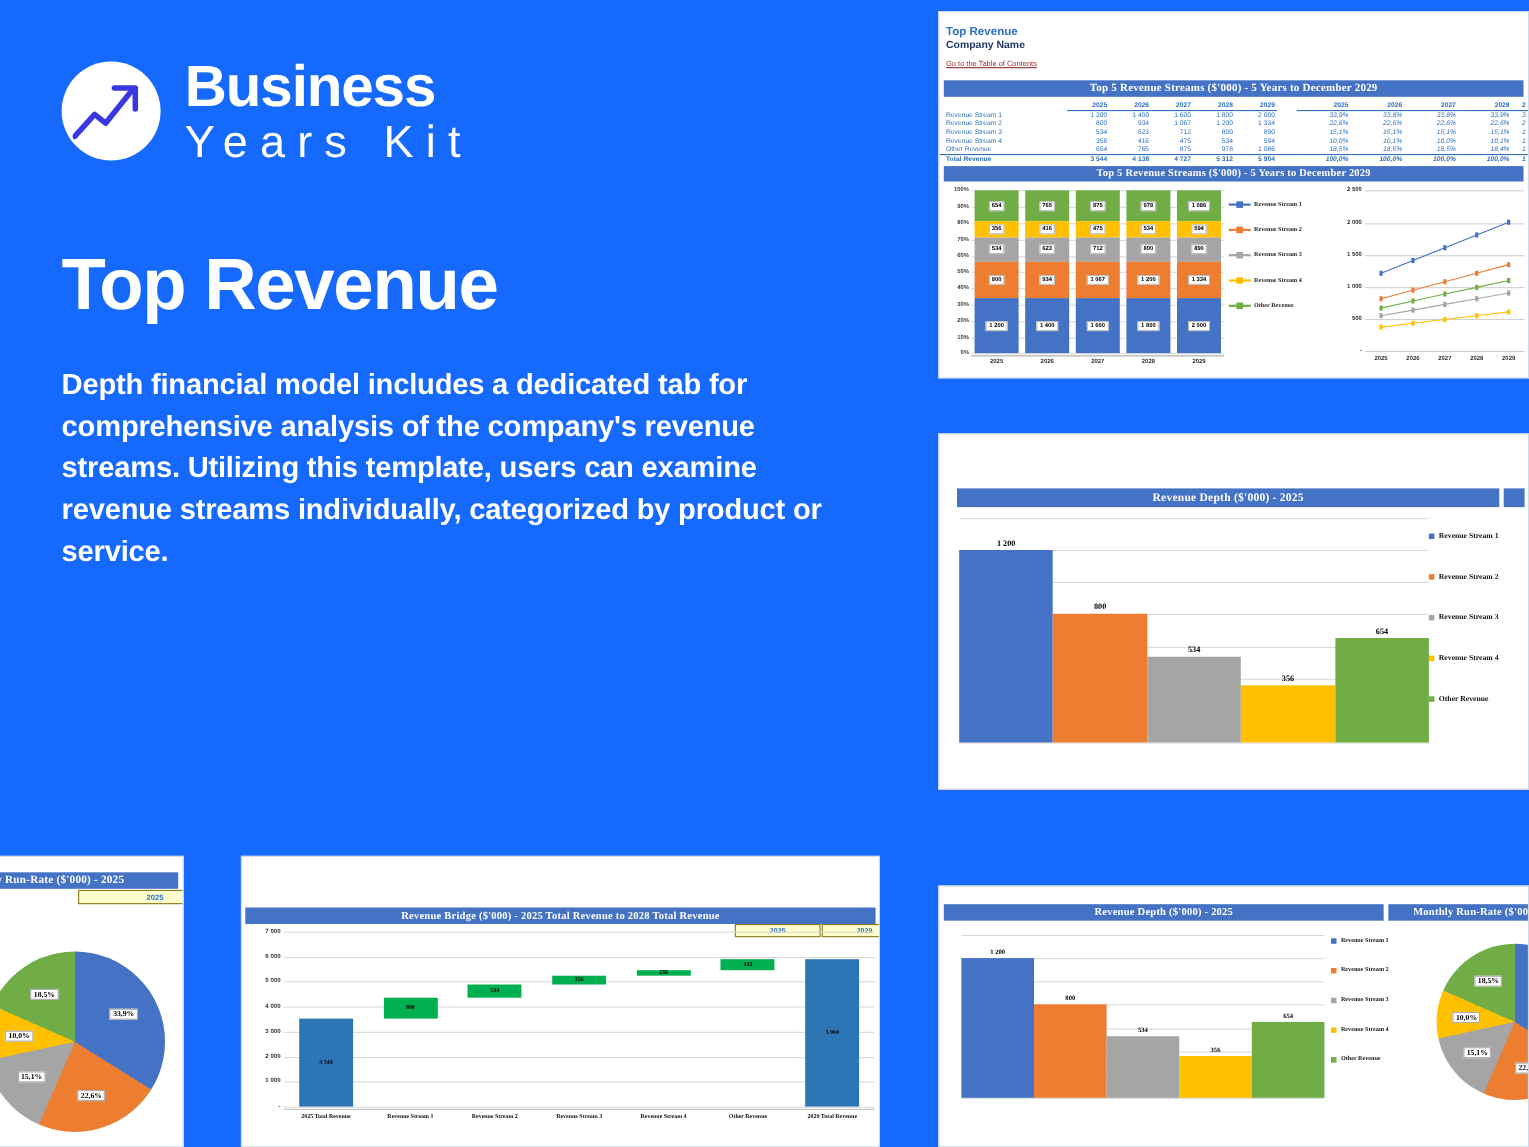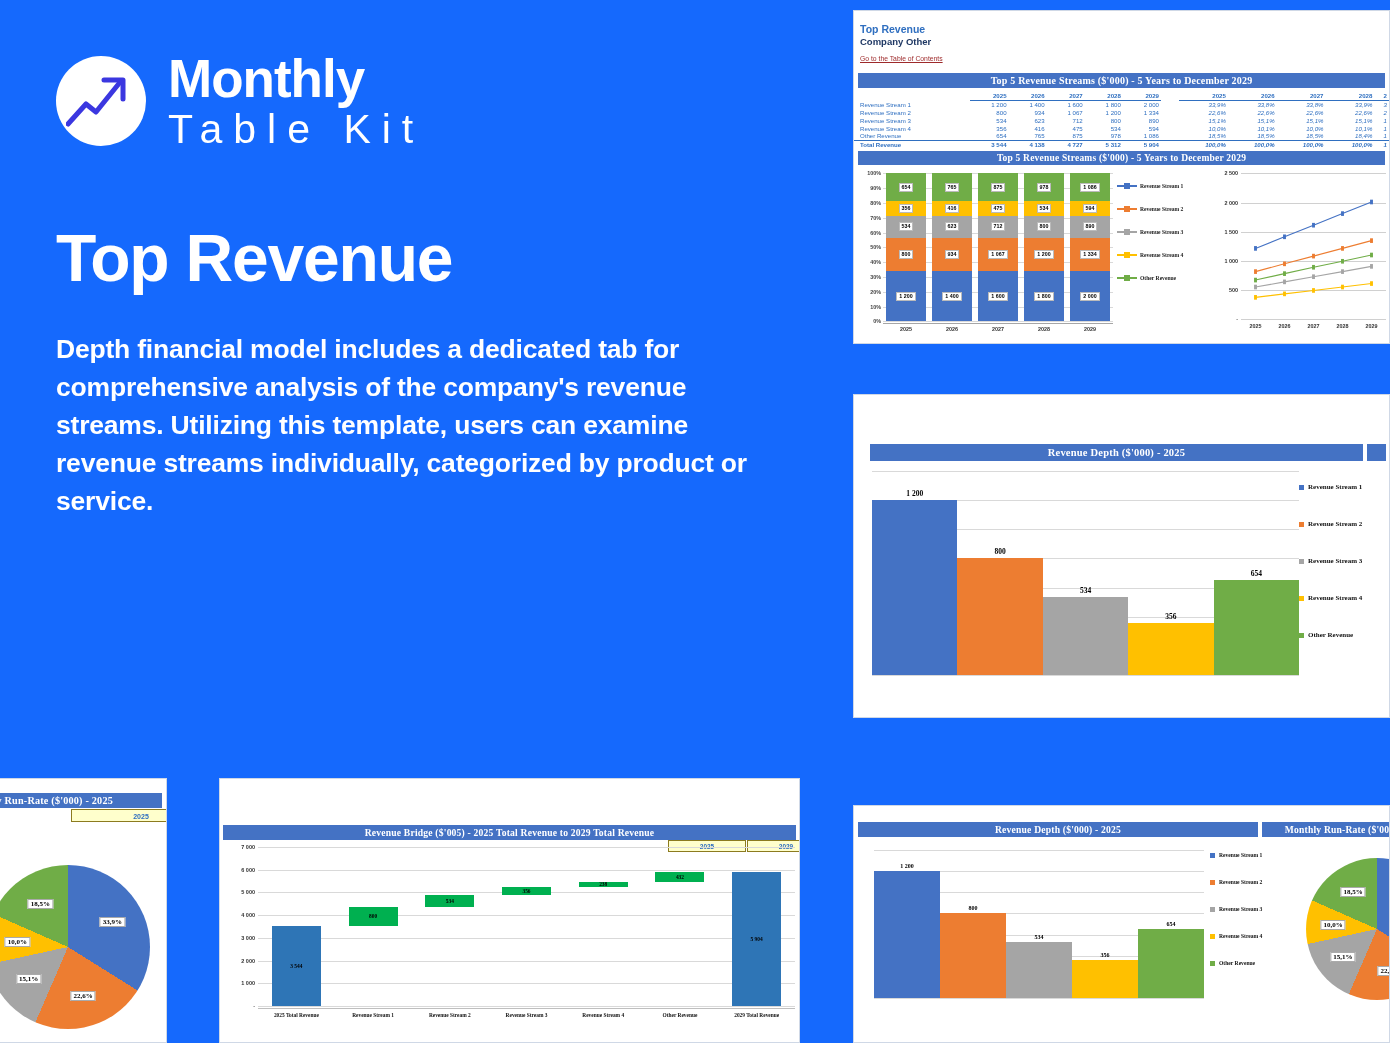--- a/index.html
+++ b/index.html
@@ -222,32 +222,32 @@
 
 <div class="promo">
   <div class="logo-row">
     <div class="logo-mark">
       <svg width="70" height="66" viewBox="0 0 70 66" fill="none">
         <path d="M2 56 L20 36 L30 44 L55 13" stroke="#3b37e0" stroke-width="5" stroke-linecap="round" stroke-linejoin="round"></path>
         <path d="M38 12 H57 V31" stroke="#3b37e0" stroke-width="5" stroke-linecap="round" stroke-linejoin="round"></path>
       </svg>
     </div>
     <div class="logo-text">
-      <span class="logo-business">Monthly</span>
-      <span class="logo-idea">Table Kit</span>
+      <span class="logo-business">Business</span>
+      <span class="logo-idea">Years Kit</span>
     </div>
   </div>
   <h1 class="promo-title">Top Revenue</h1>
   <p class="promo-body">Depth financial model includes a dedicated tab for comprehensive analysis of the company's revenue streams. Utilizing this template, users can examine revenue streams individually, categorized by product or service.</p>
 </div>
 
 <div class="panel" id="panel-sheet">
   <div class="sheet-head">
     <div class="sheet-title">Top Revenue</div>
-    <div class="sheet-sub">Company Other</div>
+    <div class="sheet-sub">Company Name</div>
     <a class="sheet-link">Go to the Table of Contents</a>
   </div>
   <div class="xl-banner" id="tbl-banner">Top 5 Revenue Streams ($'000) - 5 Years to December 2029</div>
   <table class="fin">
     <thead>
         <tr id="fin-head">
           <th style="border:none"></th>
           <th>2025</th>
           <th>2026</th>
           <th>2027</th>
@@ -634,21 +634,21 @@
   <div class="pie" id="pie-left" style="left: 78px; top: 86px; width: 164px; height: 164px; background: conic-gradient(rgb(68, 114, 196) 0deg, rgb(68, 114, 196) 122.04deg, rgb(237, 125, 49) 122.04deg, rgb(237, 125, 49) 203.4deg, rgb(165, 165, 165) 203.4deg, rgb(165, 165, 165) 257.76deg, rgb(255, 192, 0) 257.76deg, rgb(255, 192, 0) 293.76deg, rgb(112, 173, 71) 293.76deg, rgb(112, 173, 71) 360.36deg);">
       <div class="pie-lab" style="left:126.47426687951274px;top:57.36780185347081px;font-size:7px">33,9%</div>
       <div class="pie-lab" style="left:97.10159400737645px;top:130.54531345491932px;font-size:7px">22,6%</div>
       <div class="pie-lab" style="left:42.72549176661738px;top:114.28341064735821px;font-size:7px">15,1%</div>
       <div class="pie-lab" style="left:31.4166902966707px;top:76.89761041696424px;font-size:7px">10,0%</div>
       <div class="pie-lab" style="left:54.3552170555262px;top:39.33301538715291px;font-size:7px">18,5%</div>
     </div>
 </div>
 
 <div class="panel" id="panel-bridge">
-  <div class="xl-banner" id="bridge-banner">Revenue Bridge ($'005) - 2025 Total Revenue to 2029 Total Revenue</div>
+  <div class="xl-banner" id="bridge-banner">Revenue Bridge ($'000) - 2025 Total Revenue to 2028 Total Revenue</div>
   <div class="yellow-box" id="bridge-sel-1" style="left:448px; top:61px; width:78px; height:12px; font-size:6.5px; line-height:12px;">2025</div>
   <div class="yellow-box" id="bridge-sel-2" style="left:527px; top:61px; width:78px; height:12px; font-size:6.5px; line-height:12px;">2029</div>
   <div class="wf-yaxis" id="wf-yaxis">
       <div class="wf-ytick" style="top:calc(100% + 0px)">-</div>
       <div class="wf-ytick" style="top:calc(85.71428571428572% + 0px)">1 000</div>
       <div class="wf-ytick" style="top:calc(71.42857142857143% + 0px)">2 000</div>
       <div class="wf-ytick" style="top:calc(57.142857142857146% + 0px)">3 000</div>
       <div class="wf-ytick" style="top:calc(42.85714285714286% + 0px)">4 000</div>
       <div class="wf-ytick" style="top:calc(28.57142857142857% + 0px)">5 000</div>
       <div class="wf-ytick" style="top:calc(14.285714285714292% + 0px)">6 000</div>

